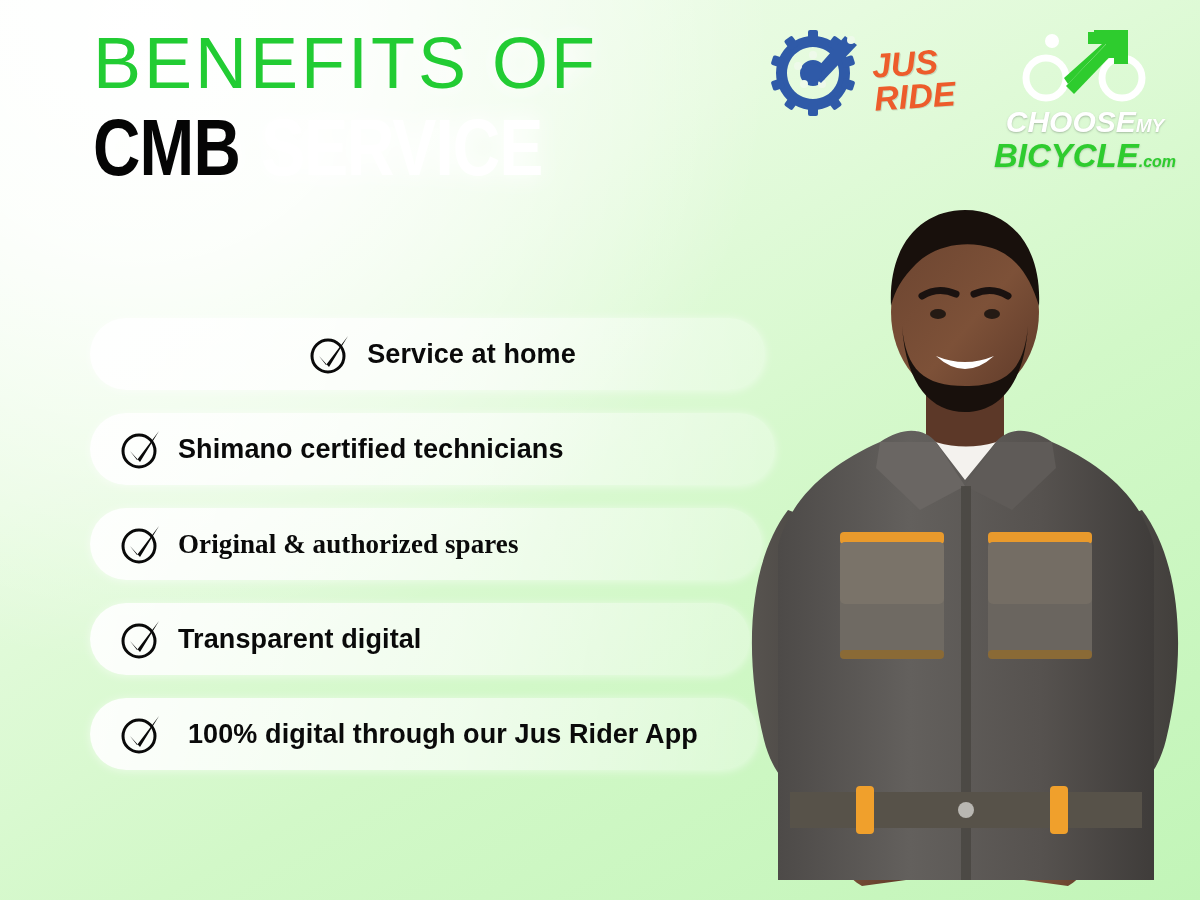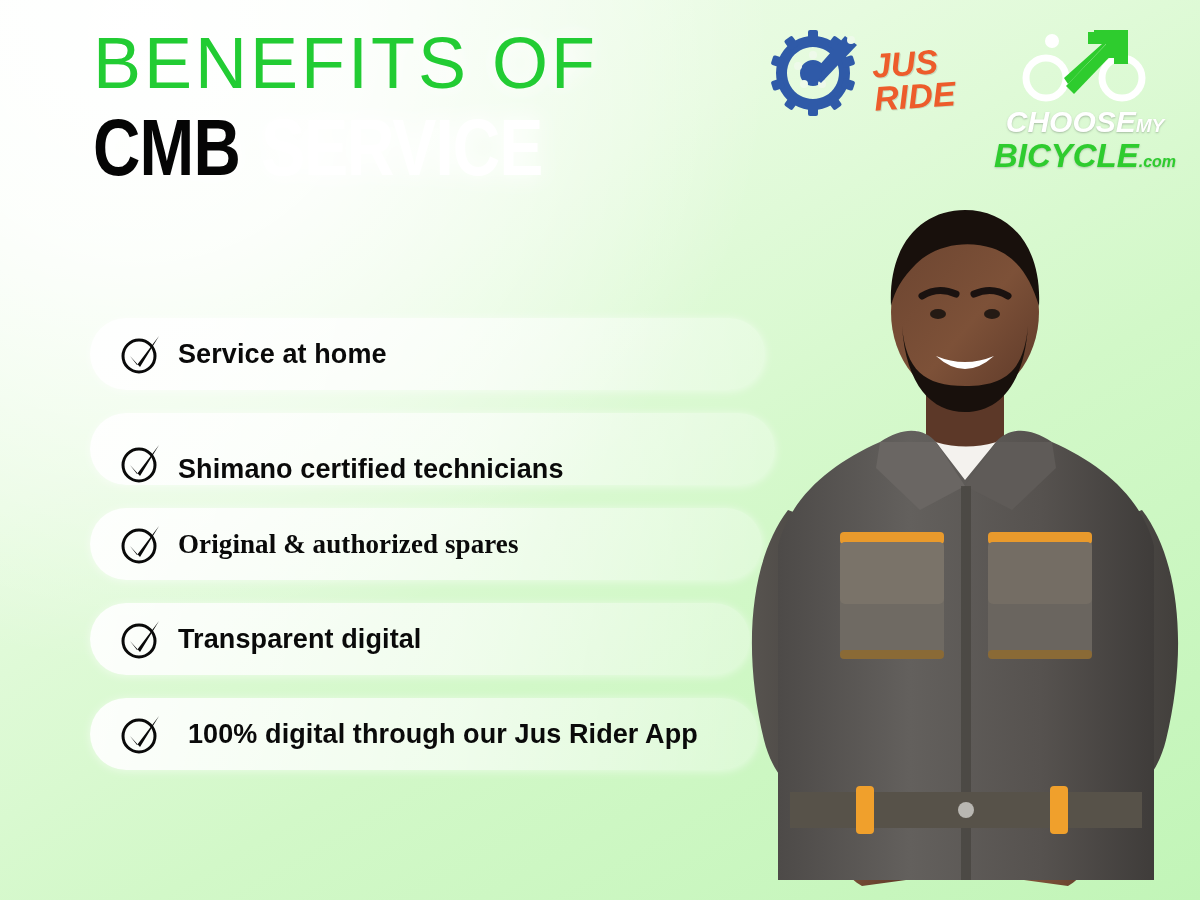--- a/index.html
+++ b/index.html
@@ -120,22 +120,22 @@
     height: 72px;
     margin-bottom: 23px;
     display: flex;
     align-items: center;
     border-radius: 40px;
     background: linear-gradient(100deg, rgba(255,255,255,0.92) 0%, rgba(255,255,255,0.66) 55%, rgba(255,255,255,0.30) 100%);
     box-shadow: 0 1px 10px rgba(255,255,255,0.55);
     padding-left: 28px;
     box-sizing: border-box;
   }
-  .pill-0 { width: 675px; }
-  .pill-1 { width: 685px; align-items: flex-end; }
+  .pill-0 { width: 675px; justify-content: center; }
+  .pill-1 { width: 685px; }
   .pill-2 { width: 672px; font-family: Liberation Serif, serif; }
   .pill-3 { width: 660px; }
   .pill-4 { width: 668px; margin-top: 21px; }
 
   .check-icon {
     flex: 0 0 auto;
     width: 44px;
     height: 44px;
     margin-right: 16px;
   }

